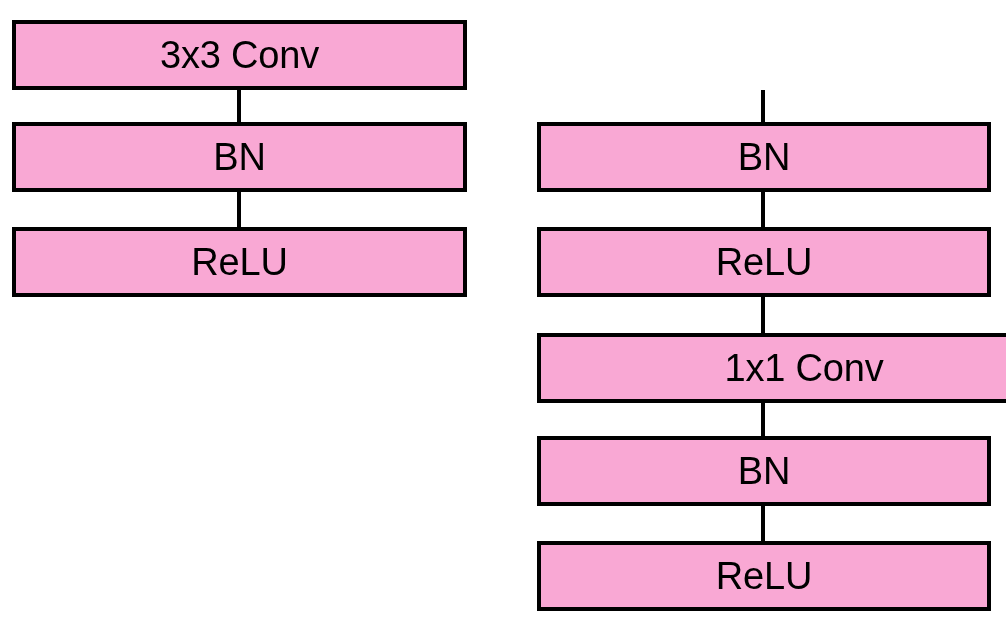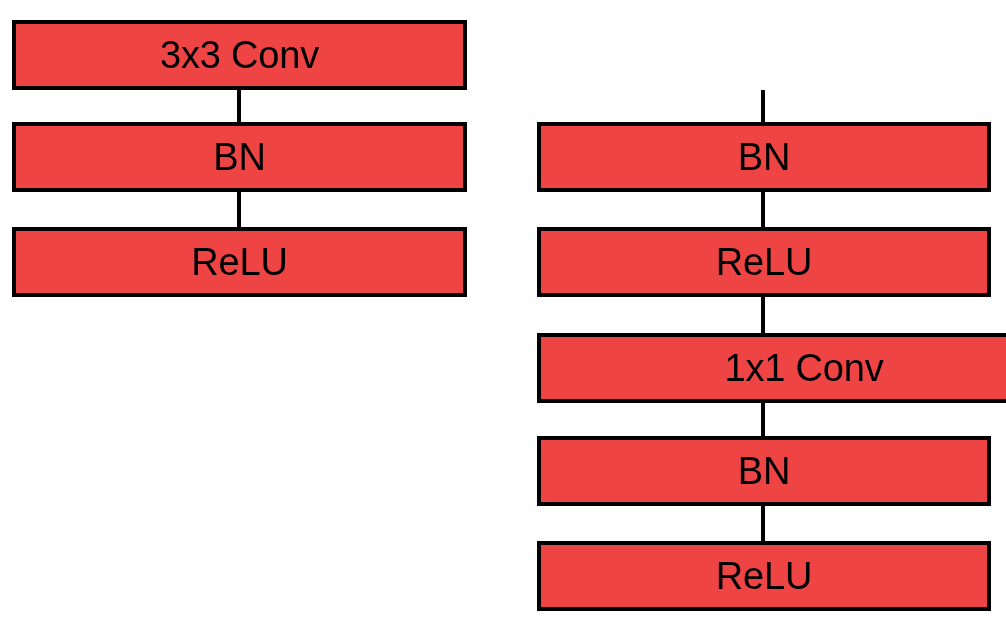--- a/index.html
+++ b/index.html
@@ -24,21 +24,21 @@
     position: absolute;
     top: 0;
     height: 628px;
   }
   #column-standard { left: 12px;  width: 455px; }
   #column-separable { left: 537px; width: 454px; }
 
   .node {
     position: absolute;
     box-sizing: border-box;
-    background: #ef4444;
+    background: #f9a8d4;
     border: 4px solid #000000;
     display: flex;
     align-items: center;
     justify-content: center;
     z-index: 2;
   }
   .node-label {
     font-family: "Liberation Sans", sans-serif;
     font-weight: 400;
     font-size: 38px;

